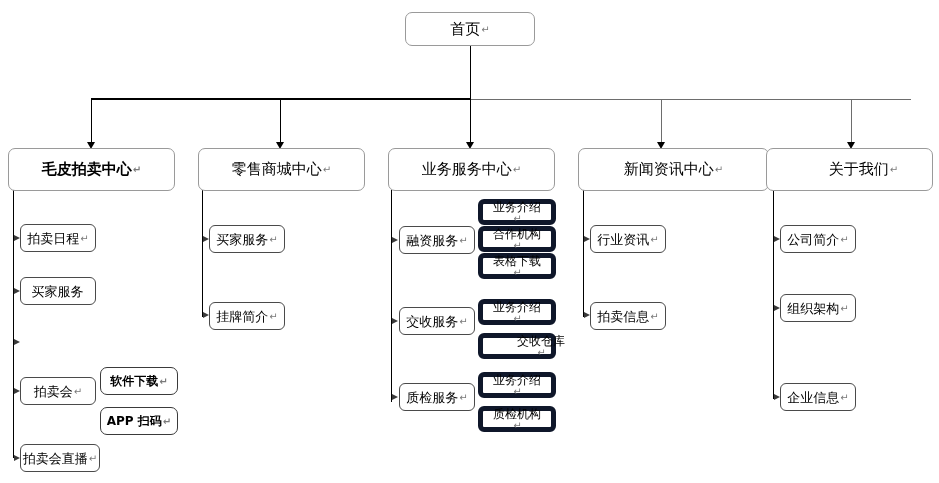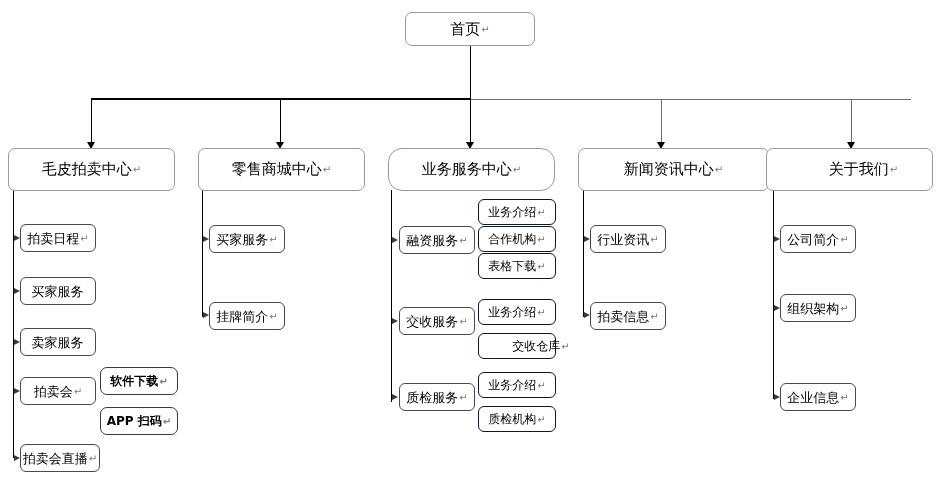--- a/index.html
+++ b/index.html
@@ -49,24 +49,25 @@
   }
   
   .lvl2 {
     border: 1px solid #4a4a4a;
     border-radius: 6px;
     font-size: 13px;
     color: #000;
   }
   
   .lvl3 {
-    border: 1px solid #0f172a;
+    border: 5px solid #0f172a;
     border-radius: 6px;
     font-size: 12px;
     color: #000;
+    flex-direction: column;
   }
   
   .lvlb {
     border: 1px solid #3a3a3a;
     border-radius: 7px;
     font-size: 12px;
     font-weight: bold;
     color: #000;
   }
 
@@ -144,31 +145,31 @@
   <div class="vline thin" style="left:773px; top:190px; height:209px;"></div>
   <div class="arrow-right" style="left:774px; top:236px;"></div>
   <div class="arrow-right" style="left:774px; top:305px;"></div>
   <div class="arrow-right" style="left:774px; top:394px;"></div>
 
   <div class="node lvl0" style="left:405px; top:12px; width:130px; height:34px;">
     <span class="label">首页</span>
       <span class="pilcrow">↵</span>
   </div>
 
-  <div class="node lvl1" style="left:8px; top:148px; width:167px; height:43px;">
+  <div class="node lvl1" style="left:8px; top:148px; width:167px; height:43px;font-weight:bold;">
     <span class="label">毛皮拍卖中心</span>
       <span class="pilcrow">↵</span>
   </div>
 
   <div class="node lvl1" style="left:198px; top:148px; width:167px; height:43px;">
     <span class="label">零售商城中心</span>
       <span class="pilcrow">↵</span>
   </div>
 
-  <div class="node lvl1" style="left:388px; top:148px; width:167px; height:43px;border-radius:14px;">
+  <div class="node lvl1" style="left:388px; top:148px; width:167px; height:43px;">
     <span class="label">业务服务中心</span>
       <span class="pilcrow">↵</span>
   </div>
 
   <div class="node lvl1" style="left:578px; top:148px; width:191px; height:43px;">
     <span class="label">新闻资讯中心</span>
       <span class="pilcrow">↵</span>
   </div>
 
   <div class="node lvl1" style="left:766px; top:148px; width:167px; height:43px;padding-left:28px;">
@@ -179,24 +180,20 @@
   <div class="node lvl2" style="left:20px; top:224px; width:76px; height:28px;">
     <span class="label">拍卖日程</span>
       <span class="pilcrow">↵</span>
   </div>
 
   <div class="node lvl2" style="left:20px; top:277px; width:76px; height:28px;">
     <span class="label">买家服务</span>
       <span class="pilcrow"></span>
   </div>
 
-  <div class="node lvl2" style="left:20px; top:328px; width:76px; height:28px;">
-    <span class="label">卖家服务</span>
-      <span class="pilcrow"></span>
-  </div>
 
   <div class="node lvl2" style="left:20px; top:377px; width:76px; height:28px;">
     <span class="label">拍卖会</span>
       <span class="pilcrow">↵</span>
   </div>
 
   <div class="node lvl2" style="left:20px; top:444px; width:80px; height:28px;">
     <span class="label">拍卖会直播</span>
       <span class="pilcrow">↵</span>
   </div>

